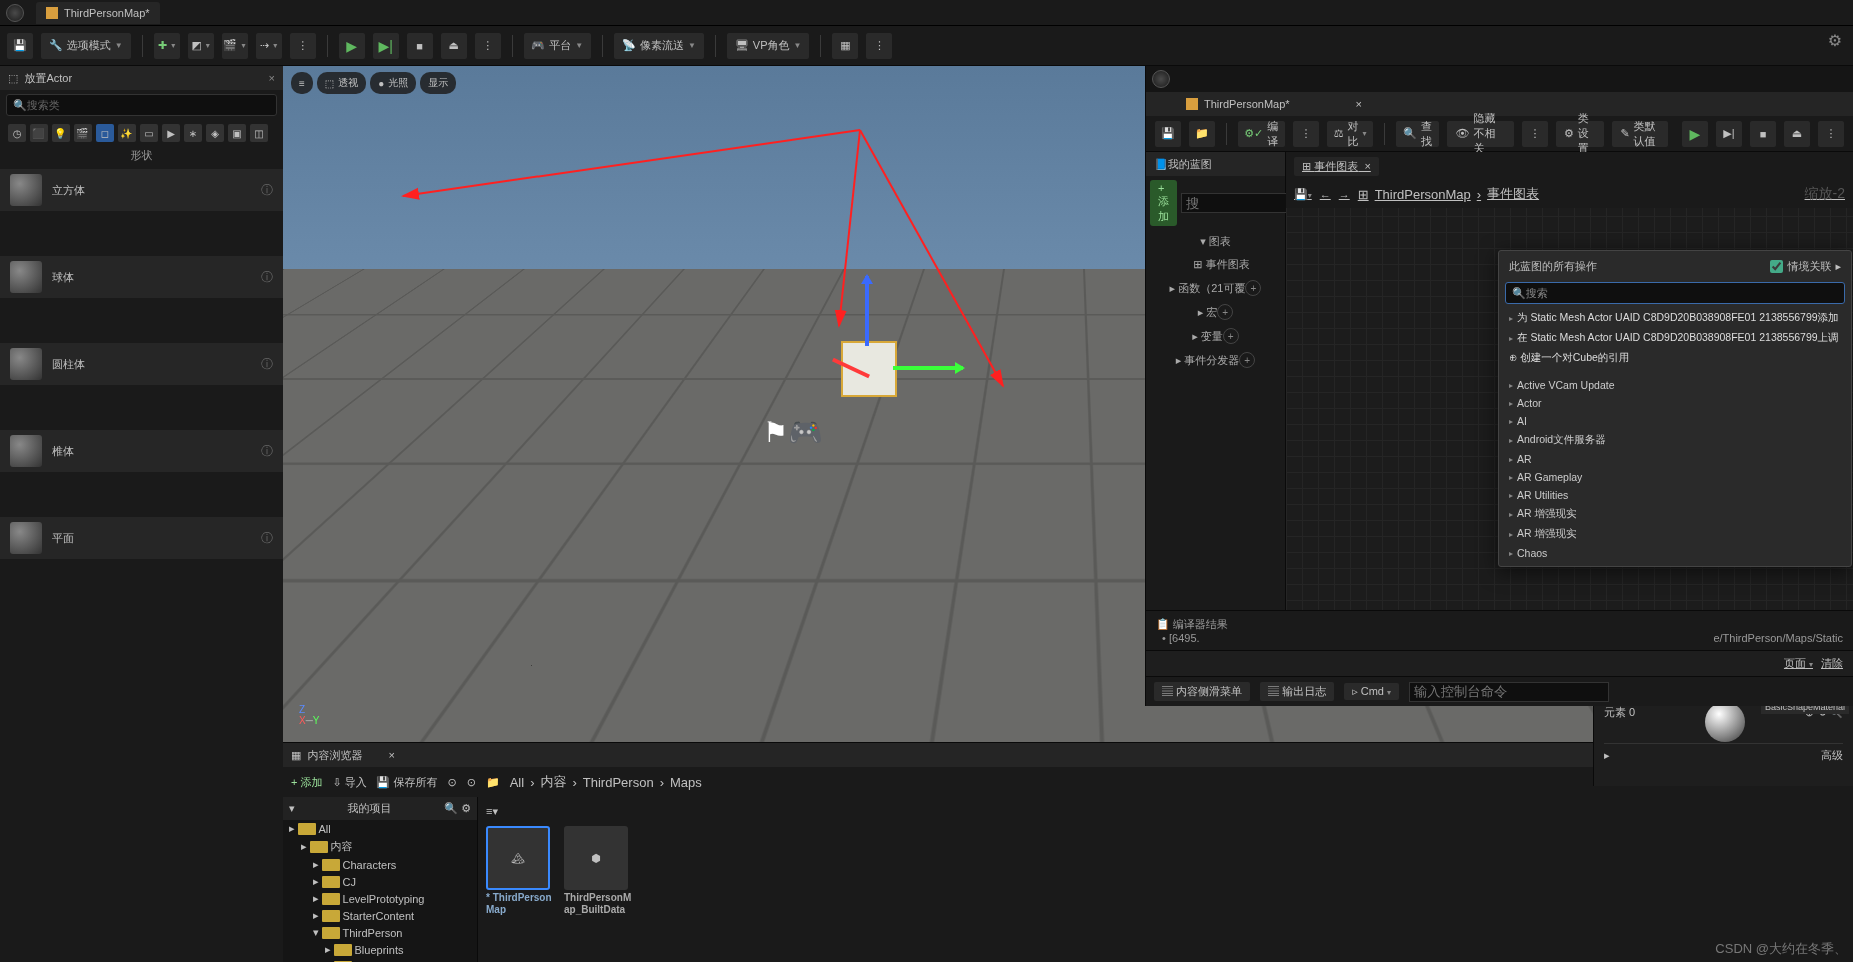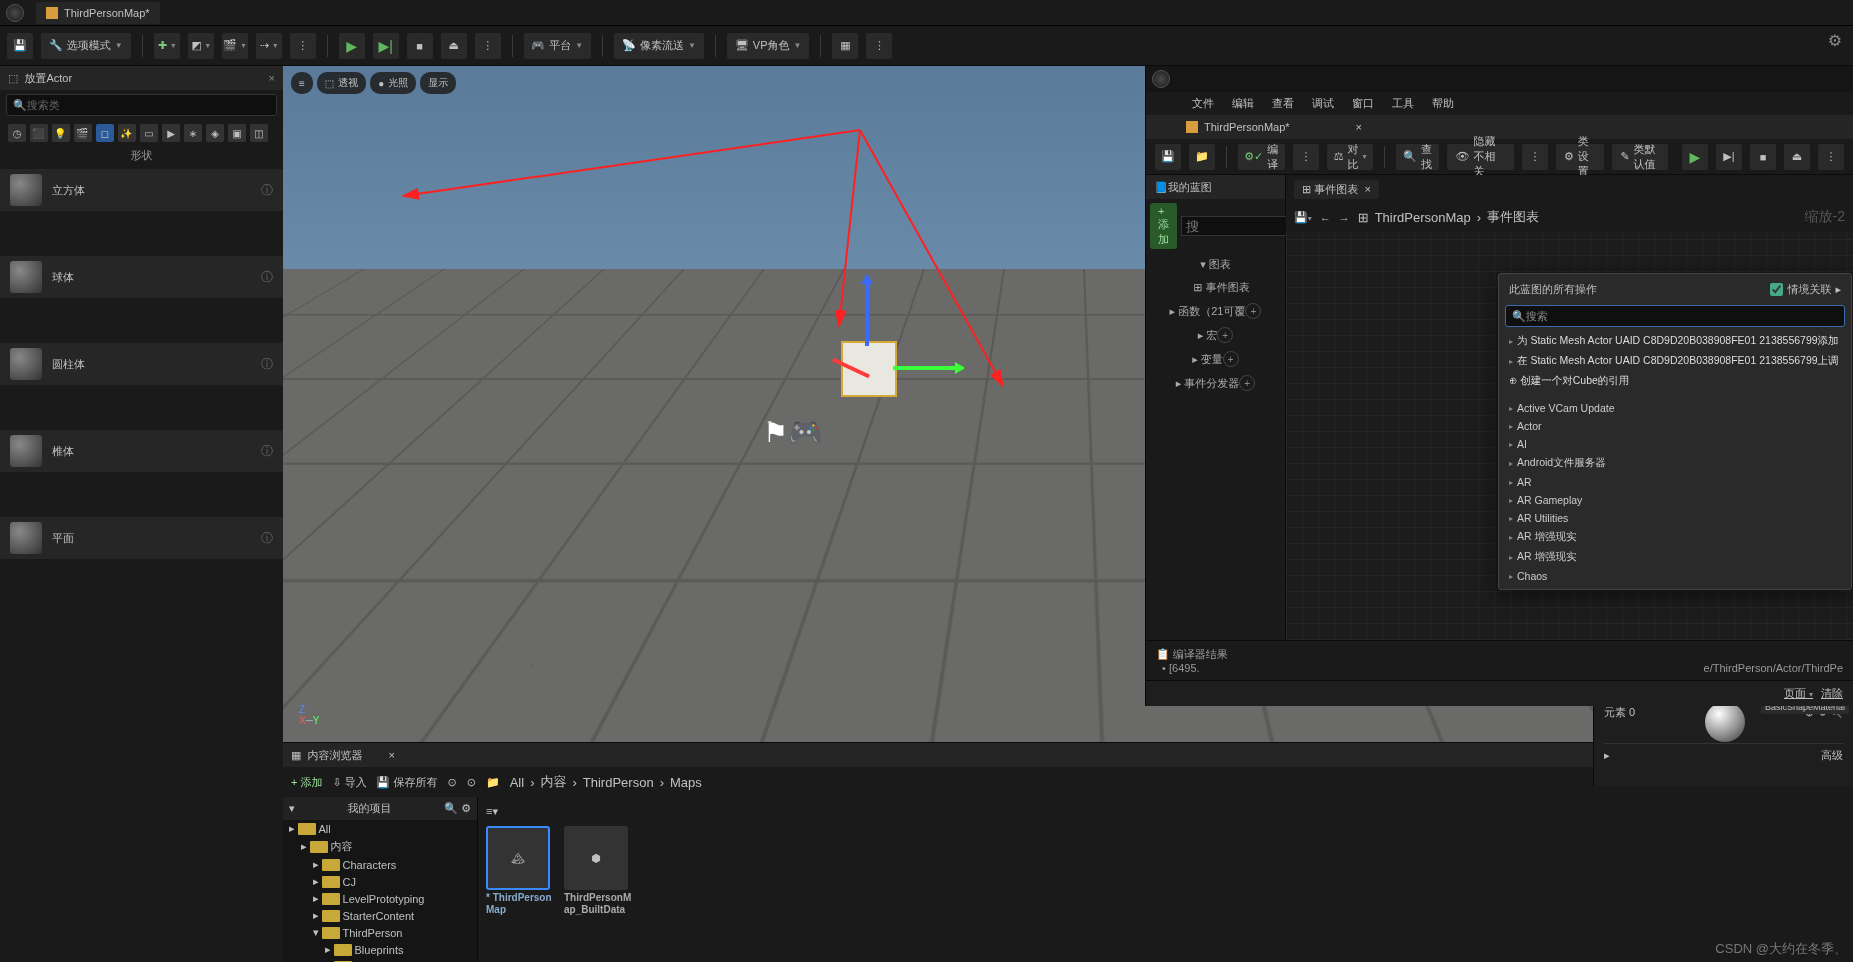--- a/index.html
+++ b/index.html
@@ -50,21 +50,21 @@
 .rp-tab{display:flex;align-items:center;height:24px;background:#252525;padding:0 40px;gap:6px;}
 .rp-toolbar{display:flex;align-items:center;height:36px;padding:0 8px;gap:6px;background:#1a1a1a;border-bottom:1px solid #0a0a0a;}
 .rp-body{flex:1;display:flex;overflow:hidden;}
 .rp-left{width:140px;background:#1a1a1a;border-right:1px solid #0a0a0a;display:flex;flex-direction:column;}
 .rp-left-tab{height:24px;display:flex;align-items:center;padding:0 8px;background:#252525;}
 .rp-add{margin:4px;display:flex;gap:4px;align-items:center;}
 .rp-add-btn{background:#2a5a2a;color:#9adf9a;padding:2px 8px;border-radius:3px;cursor:pointer;}
 .rp-search-sm{flex:1;background:#0f0f0f;border:1px solid #333;height:20px;padding:0 4px;color:#666;}
 .rp-cat{display:flex;justify-content:center;align-items:center;padding:4px 8px;cursor:pointer;color:#aaa;}
 .rp-cat .plus{color:#888;width:16px;height:16px;border:1px solid #444;border-radius:50%;display:flex;align-items:center;justify-content:center;font-size:10px;}
-.rp-graph{flex:1;background:#1c1c1c;position:relative;background-image:linear-gradient(#252525 1px,transparent 1px),linear-gradient(90deg,#252525 1px,transparent 1px);background-size:16px 16px;}
+.rp-graph{flex:1;background:#1c1c1c;position:relative;background-image:linear-gradient(#252525 1px,transparent 1px),linear-gradient(90deg,#252525 1px,transparent 1px);background-size:16px 16px;text-decoration:underline;}
 .rp-graph-head{height:28px;background:#1a1a1a;display:flex;align-items:center;padding:0 8px;gap:6px;}
 .breadcrumb{display:flex;align-items:center;gap:6px;font-size:13px;}
 .zoom-label{margin-left:auto;color:#555;font-size:14px;}
 .watermark{position:absolute;right:8px;bottom:120px;font-size:38px;color:rgba(90,130,200,.25);font-weight:bold;letter-spacing:2px;}
 .context-menu{position:absolute;left:212px;top:98px;width:354px;background:#2a2a2a;border:1px solid #444;border-radius:3px;padding:4px;z-index:20;box-shadow:0 4px 20px rgba(0,0,0,.6);}
 .cm-head{display:flex;justify-content:space-between;padding:4px 6px;font-size:11px;}
 .cm-check{display:flex;align-items:center;gap:4px;}
 .cm-check input{accent-color:#4a8;}
 .cm-search{margin:4px 2px;height:22px;background:#0f0f0f;border:1px solid #3a6aaa;border-radius:3px;display:flex;align-items:center;padding:0 6px;color:#888;}
 .cm-list{max-height:290px;overflow-y:auto;}
@@ -239,29 +239,20 @@
           </defs>
         <line x1="577" y1="64" x2="556" y2="260" stroke="#ff2020" stroke-width="2" marker-end="url(#ah)"></line>
         <line x1="577" y1="64" x2="120" y2="130" stroke="#ff2020" stroke-width="2" marker-end="url(#ah)"></line>
         <line x1="577" y1="64" x2="720" y2="320" stroke="#ff2020" stroke-width="2" marker-end="url(#ah)"></line>
       </svg>
 
       <div class="right-panel">
         <div class="rp-titlerow">
             <div class="ue-logo"></div>
           </div>
-        <div class="rp-menu">
-          <span>文件</span>
-          <span>编辑</span>
-          <span>查看</span>
-          <span>调试</span>
-          <span>窗口</span>
-          <span>工具</span>
-          <span>帮助</span>
-        </div>
         <div class="rp-tab">
           <span class="tab-icon-map"></span>
           <span>ThirdPersonMap*</span>
           <span style="margin-left:60px">×</span>
         </div>
         <div class="rp-toolbar">
           <div class="tbtn icon-only">💾</div>
           <div class="tbtn icon-only">📁</div>
           <div class="tsep"></div>
           <div class="tbtn">
@@ -354,25 +345,31 @@
                   <div class="cm-item"><span class="arr">▸</span> AR 增强现实</div>
                   <div class="cm-item"><span class="arr">▸</span> AR 增强现实</div>
                   <div class="cm-item"><span class="arr">▸</span> Chaos</div>
                 </div>
             </div>
           </div>
         </div>
         <div class="rp-compiler">
           📋 <span>编译器结果</span><br>
           &nbsp;&nbsp;• <span>[6495.</span>
-          <span style="float:right">e/ThirdPerson/Actor/ThirdPe</span>
+          <span style="float:right">e/ThirdPerson/Maps/Static</span>
         </div>
         <div class="rp-pagefoot">
           <span class="btn"><span>页面</span> <span class="chev">▾</span></span>
           <span class="btn">清除</span>
+        </div>
+        <div class="rp-footer">
+          <span class="btn">▤ <span>内容侧滑菜单</span></span>
+          <span class="btn">▤ <span>输出日志</span></span>
+          <span class="btn">▹ <span>Cmd</span> <span class="chev">▾</span></span>
+          <input class="rp-cmd" placeholder="输入控制台命令" style="">
         </div>
       </div>
     </div>
 
     <div class="bottom-panel">
       <div class="bp-tab">▦ <span>内容浏览器</span> <span style="margin-left:20px">×</span></div>
       <div class="bp-toolbar">
         <span class="add">+ <span>添加</span></span>
         <span>⇩ <span>导入</span></span>
         <span>💾 <span>保存所有</span></span>

